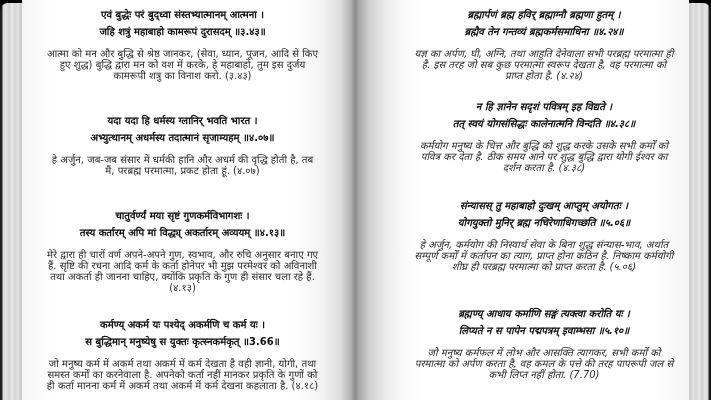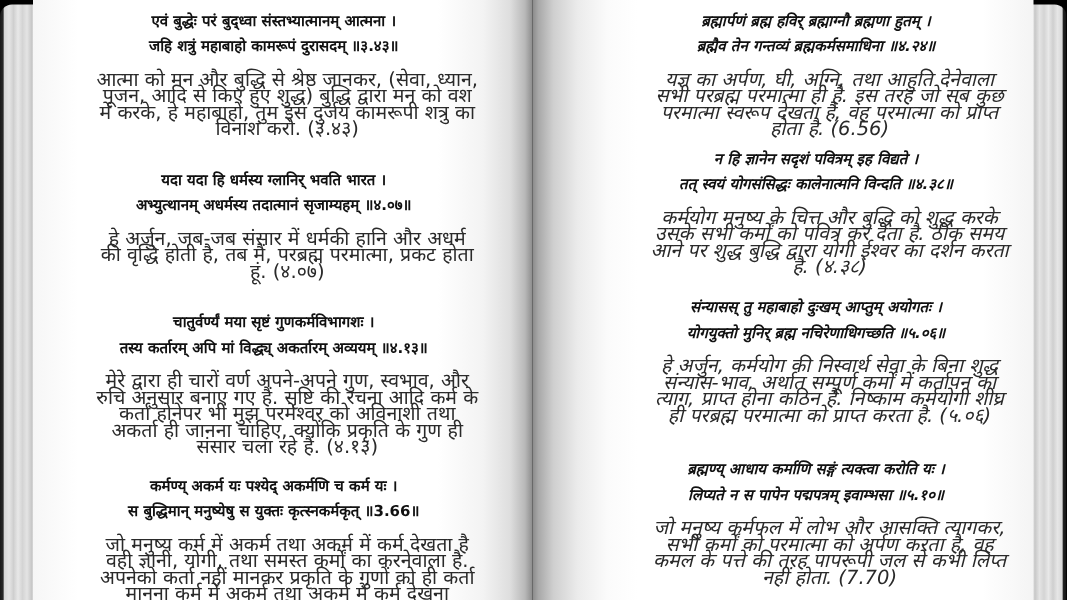--- a/index.html
+++ b/index.html
@@ -42,26 +42,25 @@
 
     .shloka {
       font-family: "DejaVu Sans", sans-serif;
       font-weight: bold;
       font-size: 10px;
       line-height: 17px;
       color: #111;
     }
     .meaning {
       font-family: "DejaVu Sans", sans-serif;
-      font-size: 13px;
+      font-size: 10px;
       line-height: 11px;
       color: #2a2a2a;
       margin-top: 8px;
       padding: 0 6px;
-      margin-left: 18px;
     }
   </style>
 </head>
 <body>
 
 <div class="book">
   <div class="corner-tl"></div>
   <div class="corner-tr"></div>
   <div class="edge-left"></div>
   <div class="edge-right"></div>
@@ -89,21 +88,21 @@
       <div class="shloka">कर्मण्य् अकर्म यः पश्येद् अकर्मणि च कर्म यः ।</div>
       <div class="shloka">स बुद्धिमान् मनुष्येषु स युक्तः कृत्स्नकर्मकृत् ॥3.66॥</div>
       <div class="meaning">जो मनुष्य कर्म में अकर्म तथा अकर्म में कर्म देखता है वही ज्ञानी, योगी, तथा समस्त कर्मों का करनेवाला है. अपनेको कर्ता नहीं मानकर प्रकृति के गुणों को ही कर्ता मानना कर्म में अकर्म तथा अकर्म में कर्म देखना कहलाता है. (४.१८)</div>
     </div>
   </div>
 
   <div class="page page-right">
     <div class="verse-block" style="top:6px;">
       <div class="shloka">ब्रह्मार्पणं ब्रह्म हविर् ब्रह्माग्नौ ब्रह्मणा हुतम् ।</div>
       <div class="shloka">ब्रह्मैव तेन गन्तव्यं ब्रह्मकर्मसमाधिना ॥४.२४॥</div>
-      <div class="meaning">यज्ञ का अर्पण, घी, अग्नि, तथा आहुति देनेवाला सभी परब्रह्म परमात्मा ही है. इस तरह जो सब कुछ परमात्मा स्वरूप देखता है, वह परमात्मा को प्राप्त होता है. (6.56)</div>
+      <div class="meaning">यज्ञ का अर्पण, घी, अग्नि, तथा आहुति देनेवाला सभी परब्रह्म परमात्मा ही है. इस तरह जो सब कुछ परमात्मा स्वरूप देखता है, वह परमात्मा को प्राप्त होता है. (४.२४)</div>
     </div>
 
     <div class="verse-block" style="top:98px;">
       <div class="shloka">न हि ज्ञानेन सदृशं पवित्रम् इह विद्यते ।</div>
       <div class="shloka">तत् स्वयं योगसंसिद्धः कालेनात्मनि विन्दति ॥४.३८॥</div>
       <div class="meaning">कर्मयोग मनुष्य के चित्त और बुद्धि को शुद्ध करके उसके सभी कर्मों को पवित्र कर देता है. ठीक समय आने पर शुद्ध बुद्धि द्वारा योगी ईश्वर का दर्शन करता है. (४.३८)</div>
     </div>
 
     <div class="verse-block" style="top:197px;">
       <div class="shloka">संन्यासस् तु महाबाहो दुःखम् आप्तुम् अयोगतः ।</div>

